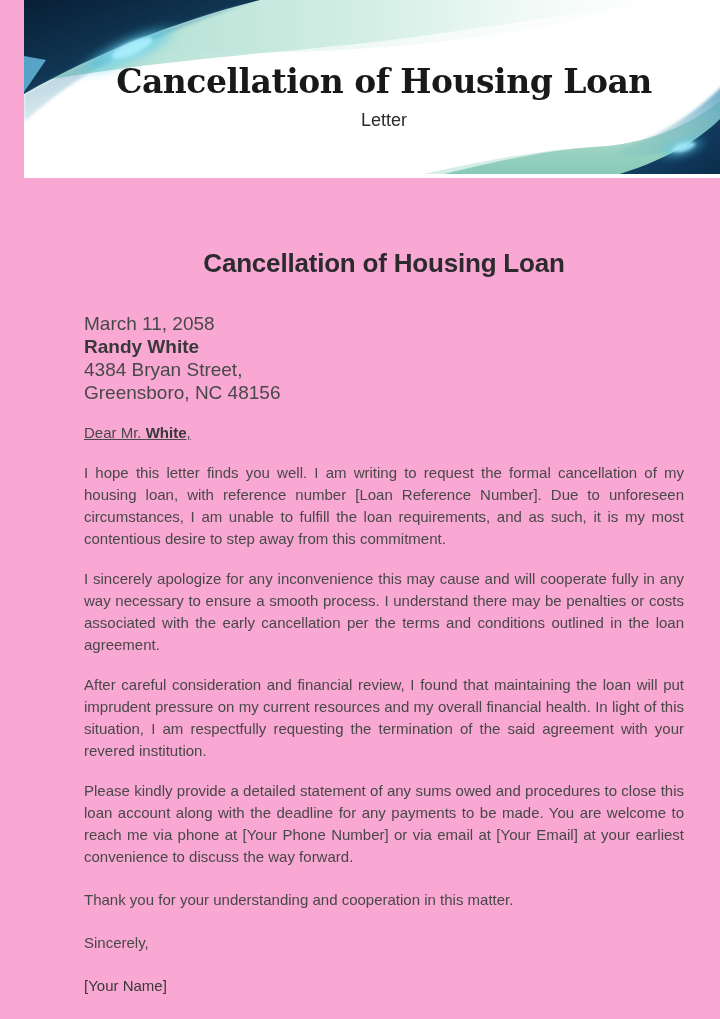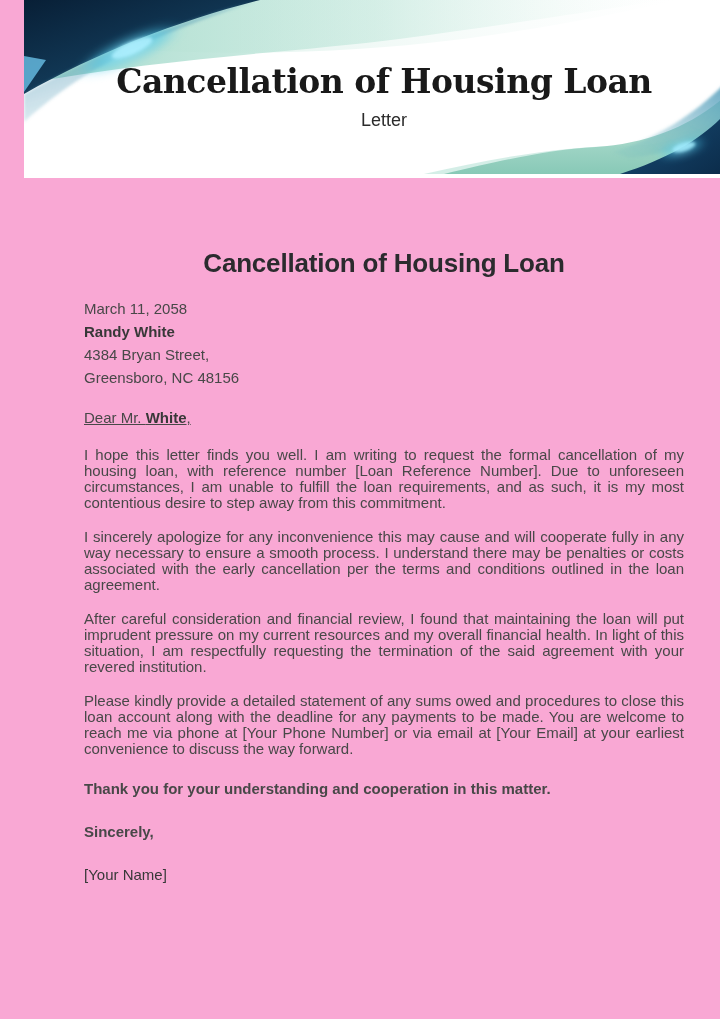--- a/index.html
+++ b/index.html
@@ -38,31 +38,31 @@
   .letter { padding:0 60px; }
   .letter-heading {
     margin:70px 0 0;
     text-align:center;
     font-size:26px;
     line-height:31px;
     font-weight:700;
     letter-spacing:-0.2px;
     color:#2b2b2e;
   }
-  .address-block { margin-top:18px; font-size:15px; line-height:23px; }
+  .address-block { margin-top:33px; font-size:19px; line-height:23px; }
   .address-block .line { display:block; }
   .bold { font-weight:700; color:#383838; }
   .salutation { margin-top:17px; font-size:15px; line-height:23px;text-decoration:underline; }
   p.body-par {
     margin:18px 0 0;
     font-size:15px;
-    line-height:16px;
+    line-height:22px;
     text-align:justify;
   }
-  .closing-line { margin-top:21px; font-size:15px; line-height:22px;font-weight:bold; }
+  .closing-line { margin-top:21px; font-size:15px; line-height:22px; }
   .signature { font-weight:400; color:#383838; }
 </style>
 </head>
 <body>
 
 <div class="page">
 
   <div class="hero">
     <svg viewBox="0 0 720 178" aria-hidden="true">
       <defs>

